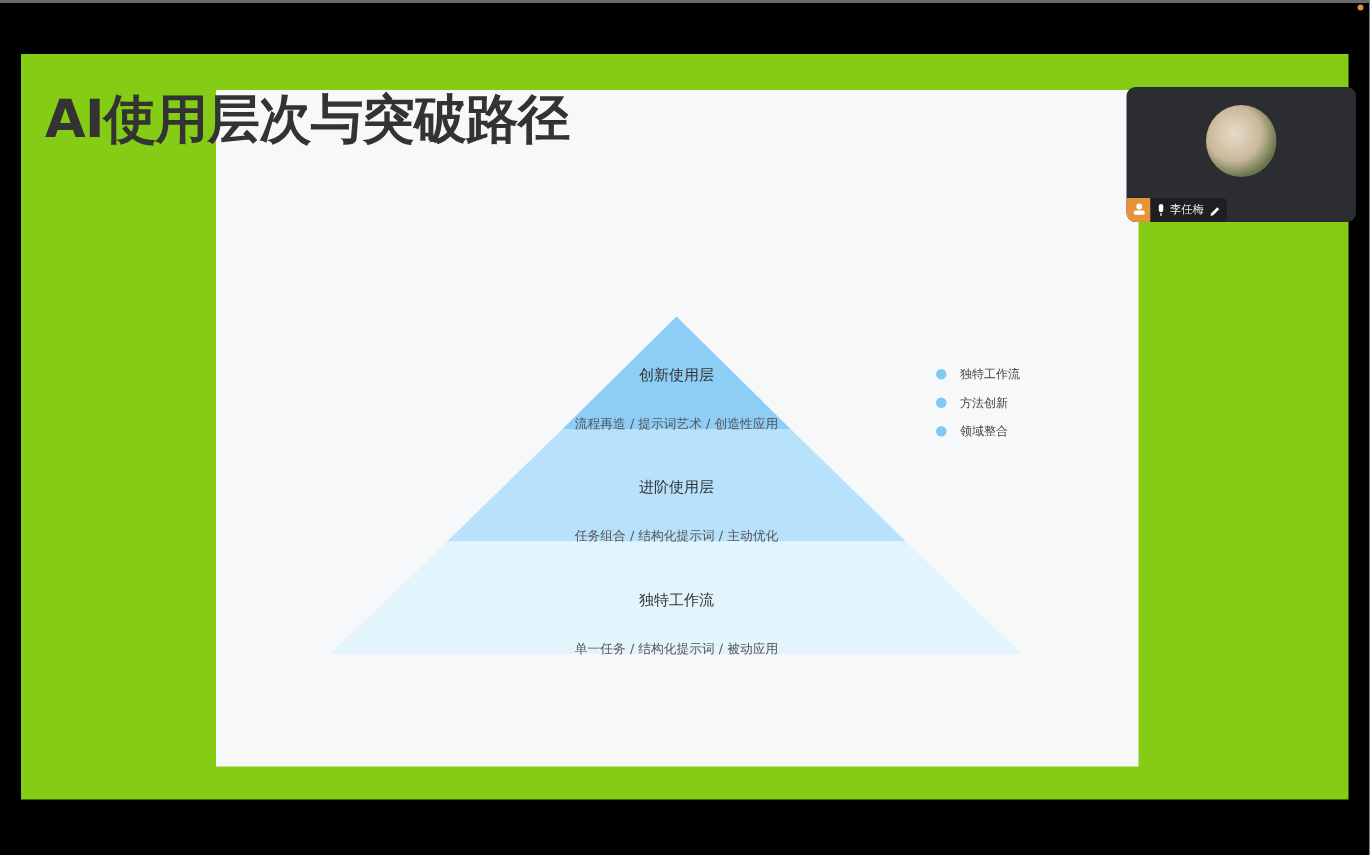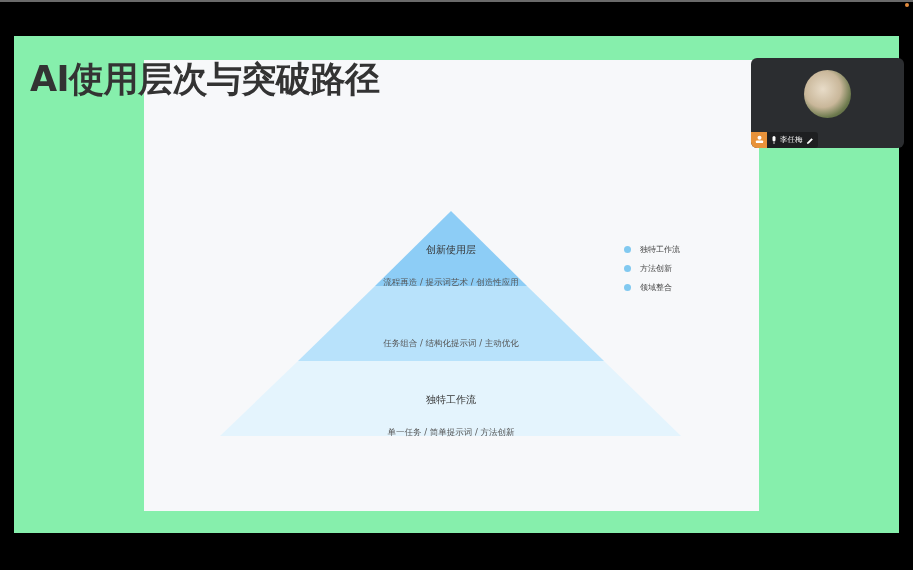--- a/index.html
+++ b/index.html
@@ -1,19 +1,19 @@
 <!DOCTYPE html>
 <html><head>
 <meta charset="utf-8">
 <style>
   html, body { margin:0; padding:0; }
   body { width:913px; height:570px; background:#000; position:relative; overflow:hidden; font-family:"DejaVu Sans","Liberation Sans",sans-serif; }
   .topline { position:absolute; left:0; top:0; width:913px; height:2px; background:#6a6a6a; }
   .rec-dot { position:absolute; left:905px; top:3px; width:4px; height:4px; border-radius:50%; background:#e08a3c; }
-  .slide { position:absolute; left:14px; top:36px; width:885px; height:497px; background:#86efac; }
+  .slide { position:absolute; left:14px; top:36px; width:885px; height:497px; background:#84cc16; }
   .gray { position:absolute; left:130px; top:24px; width:615px; height:451px; background:#f7f8fa; }
   .title { position:absolute; left:16px; top:20px; font-size:35px; font-weight:bold; color:#333; letter-spacing:-0.5px; white-space:nowrap; }
   .path { position:absolute; left:168px; top:147px; }
   .path-title { font-size:9px; font-weight:bold; color:#333; margin-bottom:9px; }
   .path-item { font-size:8px; color:#555; height:19px; line-height:12px; }
   .legend { position:absolute; left:610px; top:160px;margin-top:44px; }
   .legend-item { display:flex; align-items:center; height:19px; font-size:8px; color:#444; }
   .dot { width:7px; height:7px; border-radius:50%; background:#81c9f0; margin-right:9px; }
   .pyr { position:absolute; left:206px; top:175px; }
   .layer-text { position:absolute; width:300px; text-align:center; }
@@ -56,25 +56,26 @@
     <svg width="462" height="226" style="position:absolute;left:0;top:0">
       <polygon points="231,0 307,75 155,75" fill="#8dcdf6"></polygon>
       <polygon points="155,75 307,75 384,150 78,150" fill="#b8e2fb"></polygon>
       <polygon points="78,150 384,150 461,225 0,225" fill="#e4f4fd"></polygon>
     </svg>
     <div class="layer-text" style="left:81px;top:32px">
       <div class="layer-name">创新使用层</div>
       <div class="layer-desc">流程再造 / 提示词艺术 / 创造性应用</div>
     </div>
     <div class="layer-text" style="left:81px;top:107px">
+      <div class="layer-name">进阶使用层</div>
       <div class="layer-desc">任务组合 / 结构化提示词 / 主动优化</div>
     </div>
     <div class="layer-text" style="left:81px;top:182px">
       <div class="layer-name">独特工作流</div>
-      <div class="layer-desc">单一任务 / 简单提示词 / 方法创新</div>
+      <div class="layer-desc">单一任务 / 结构化提示词 / 被动应用</div>
     </div>
   </div>
 </div>
 
 <div class="cam">
   <div class="cam-avatar"></div>
   <div class="cam-bar">
     <div class="cam-user">
       <svg width="9" height="9" viewBox="0 0 10 10">
           <circle cx="5" cy="3" r="2.2" fill="#fff"></circle>

